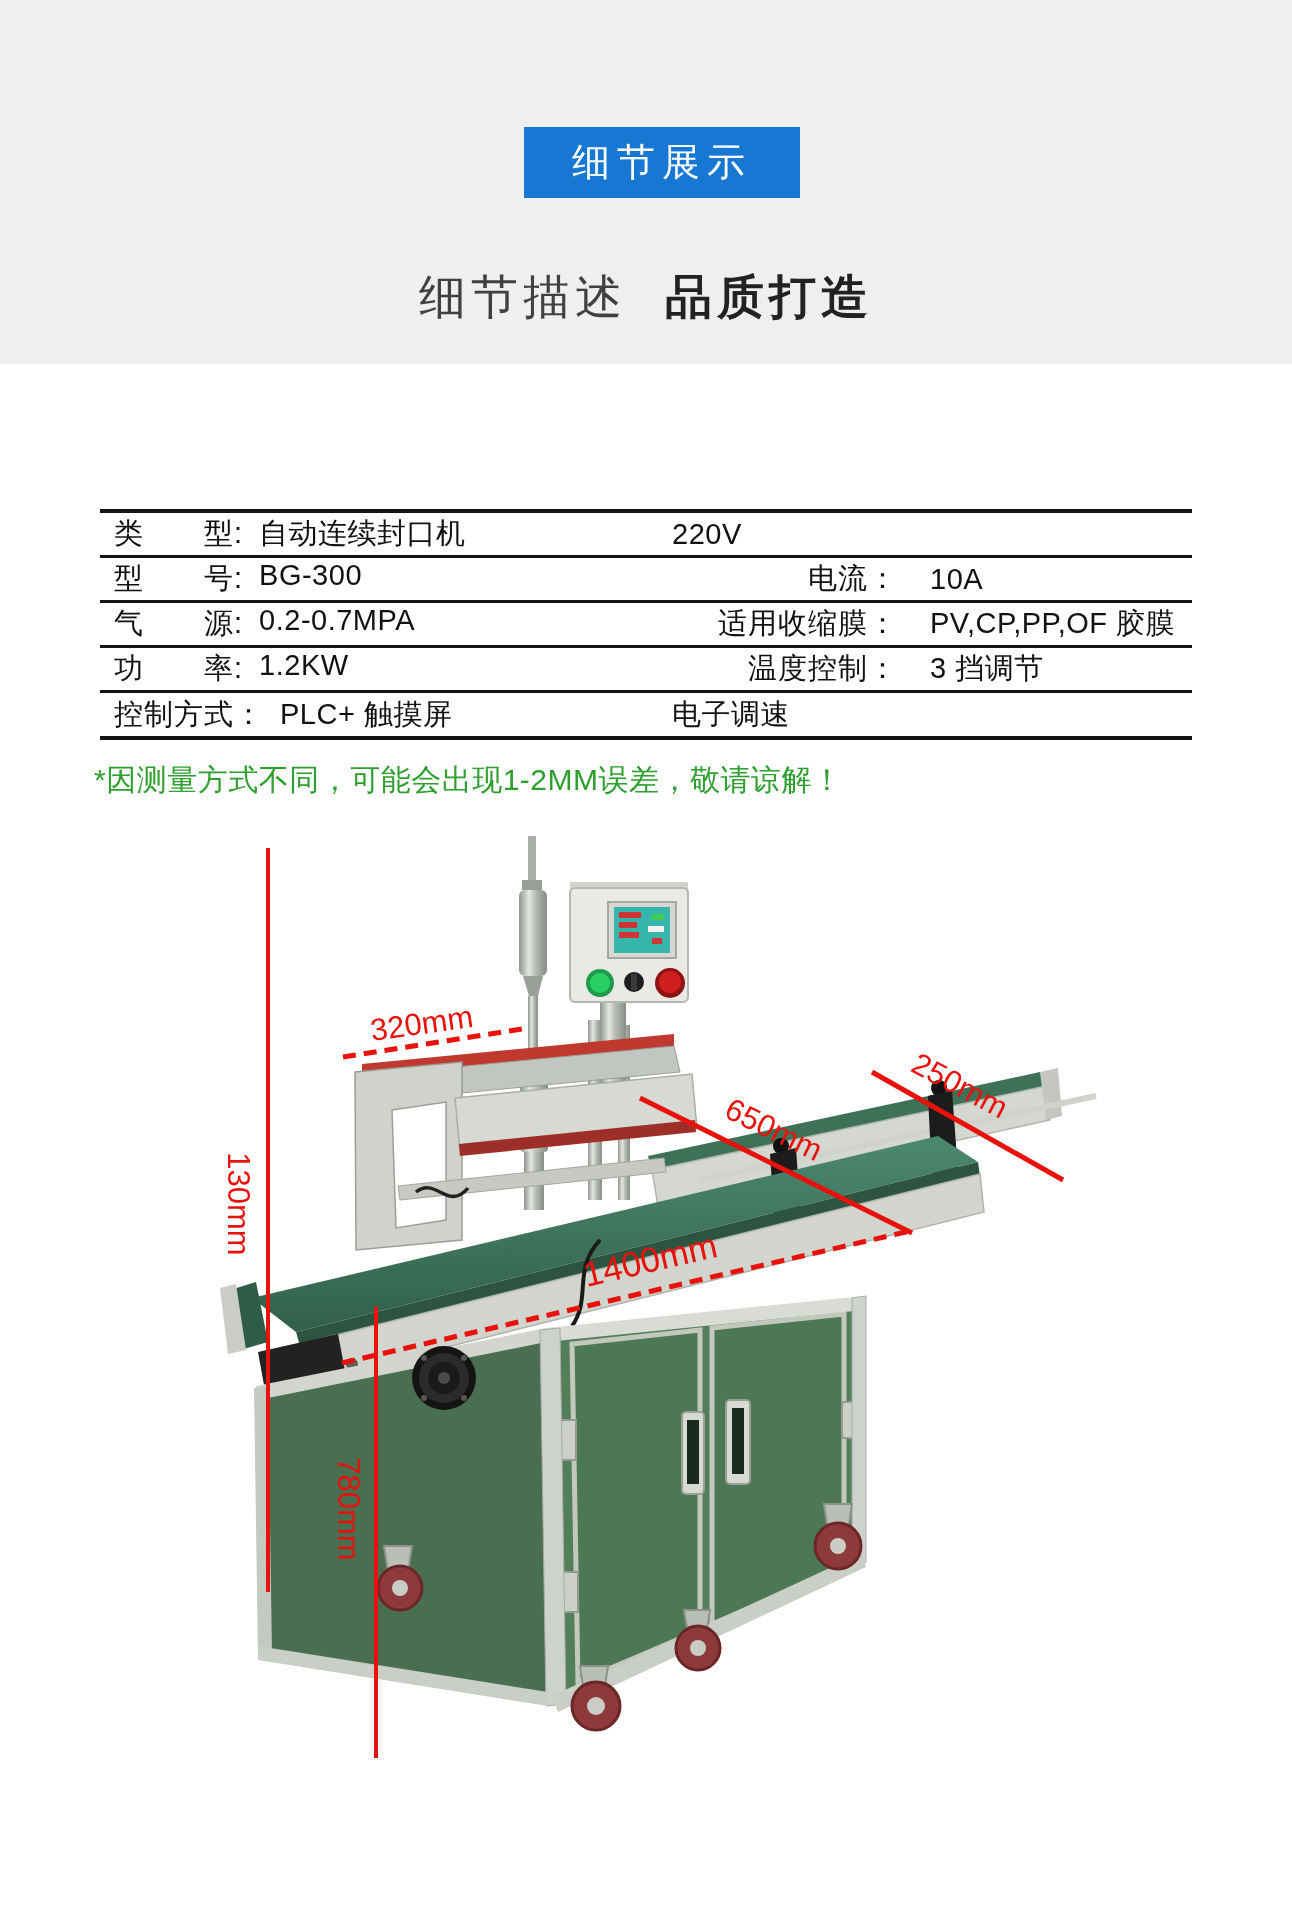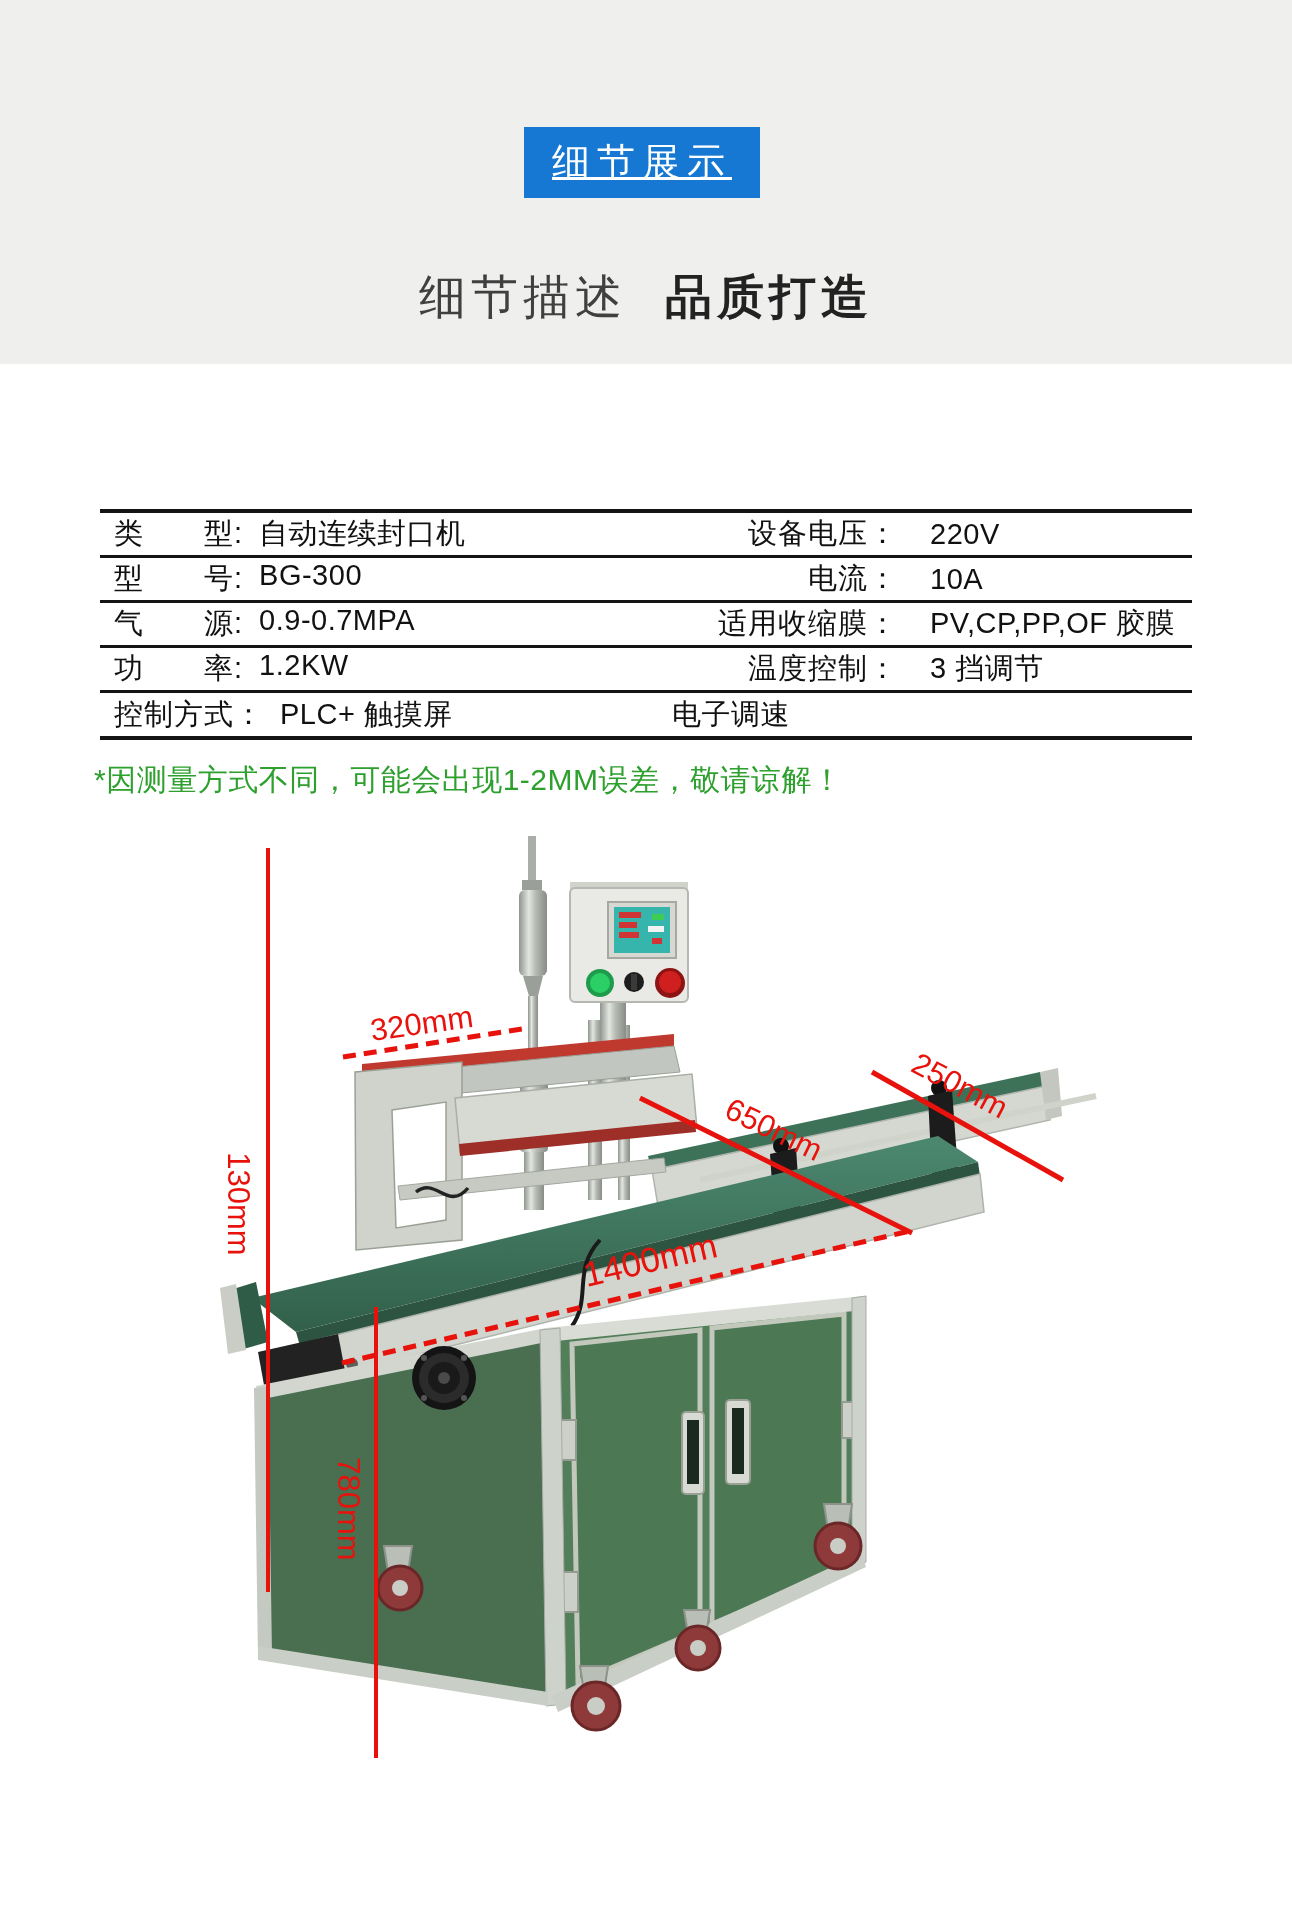--- a/index.html
+++ b/index.html
@@ -1,23 +1,23 @@
 <!DOCTYPE html>
 <html><head>
 <meta charset="utf-8">
 <style>
   * { margin:0; padding:0; box-sizing:border-box; }
   html,body { background:#ffffff; }
   body { width:1292px; height:1920px; position:relative; font-family:"Liberation Sans", sans-serif; overflow:hidden; }
 
   
   .hero { position:absolute; left:0; top:0; width:1292px; height:364px; background:#efefee; }
-  .badge { position:absolute; left:524px; top:127px; width:236px; height:71px;
+  .badge { position:absolute; left:524px; top:127px; width:276px; height:71px;
            background:#1678d3; color:#ffffff; display:flex; align-items:center; justify-content:center;
-           font-size:38px; letter-spacing:7px; font-weight:500;text-decoration:underline; }
+           font-size:38px; letter-spacing:7px; font-weight:500; }
   .hero-title { position:absolute; left:0; top:266px; width:1292px; text-align:center;
                 font-size:47px; letter-spacing:5px; color:#3a3a3a; white-space:nowrap; }
   .hero-title .t-light { font-weight:400; color:#404040; margin-right:20px; }
   .hero-title .t-bold  { font-weight:700; color:#222222; }
 
   
   .specs { position:absolute; left:100px; top:509px; width:1092px; border-top:4px solid #141414; border-bottom:2px solid #141414; }
   .spec-row { display:flex; align-items:center; height:45px; border-bottom:3px solid #141414; font-size:29px; color:#111; }
   .spec-row:last-child { border-bottom:2px solid #141414; }
   .half-l { width:540px; display:flex; padding-left:14px; }
@@ -54,38 +54,37 @@
   </h1>
 </header>
 
 <section class="specs">
   <div class="spec-row">
     <div class="half-l">
       <span class="lab">类　　型:</span>
       <span class="val">自动连续封口机</span>
     </div>
     <div class="half-r">
-      <span class="lab">设备电压：</span>
       <span class="val">220V</span>
     </div>
   </div>
   <div class="spec-row">
     <div class="half-l">
       <span class="lab">型　　号:</span>
       <span class="val">BG-300</span>
     </div>
     <div class="half-r">
       <span class="lab">电流：</span>
       <span class="val">10A</span>
     </div>
   </div>
   <div class="spec-row">
     <div class="half-l">
       <span class="lab">气　　源:</span>
-      <span class="val">0.9-0.7MPA</span>
+      <span class="val">0.2-0.7MPA</span>
     </div>
     <div class="half-r">
       <span class="lab">适用收缩膜：</span>
       <span class="val">PV,CP,PP,OF 胶膜</span>
     </div>
   </div>
   <div class="spec-row">
     <div class="half-l">
       <span class="lab">功　　率:</span>
       <span class="val">1.2KW</span>

